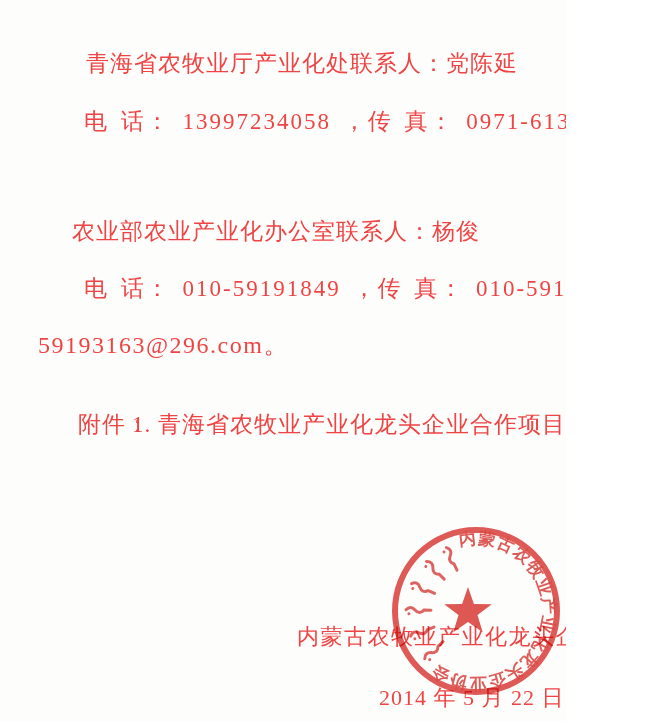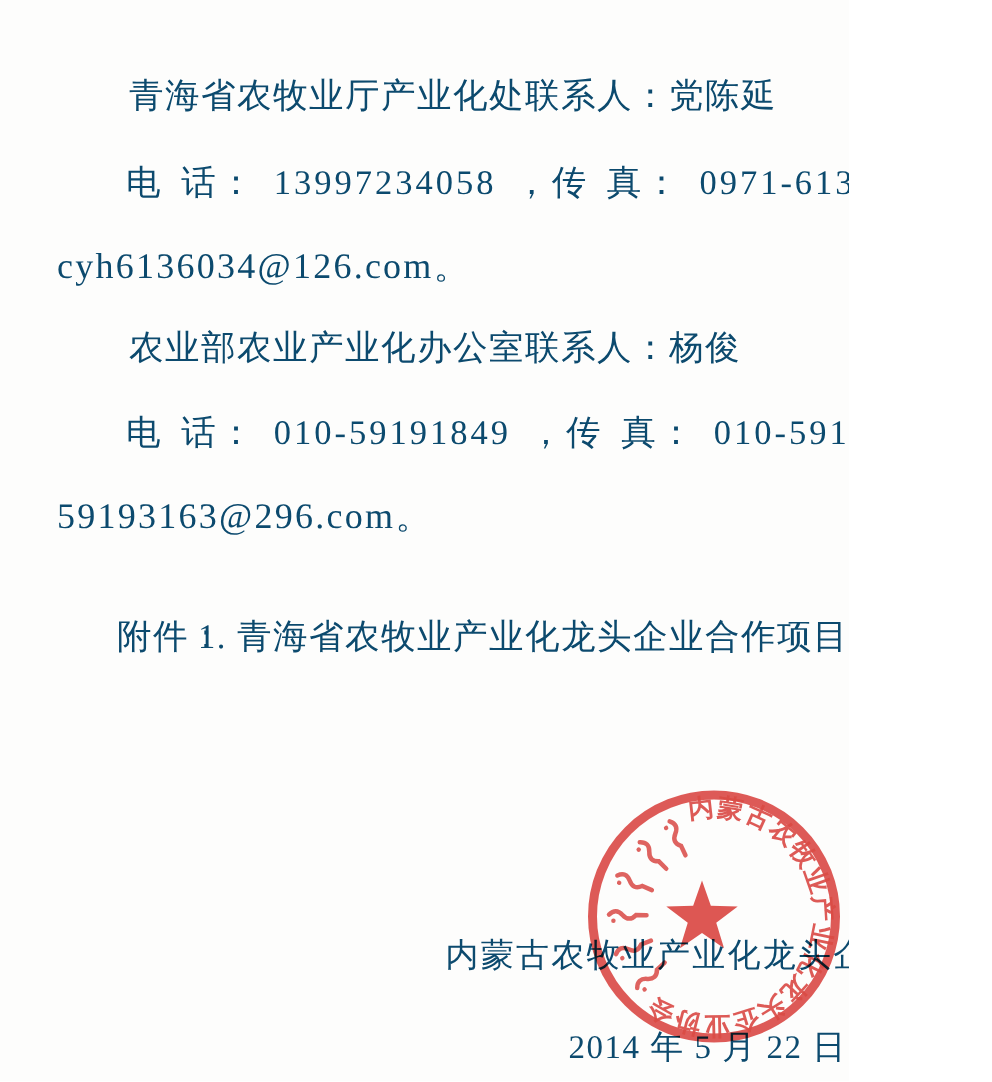--- a/index.html
+++ b/index.html
@@ -7,21 +7,21 @@
     padding: 0;
     background: #ffffff;
   }
   #page {
     position: relative;
     width: 566px;
     height: 721px;
     background: #fdfdfc;
     overflow: hidden;
     font-family: "Liberation Serif", "DejaVu Serif", serif;
-    color: #0c4a6e;
+    color: #ef4444;
   }
   .doc-line {
     position: absolute;
     font-size: 23px;
     line-height: 28px;
     letter-spacing: 1px;
     white-space: nowrap;
   }
   .doc-line.wide {
     letter-spacing: 2px;
@@ -72,23 +72,22 @@
 </style>
 </head>
 <body>
 
 <div id="page">
 
   <p class="doc-line" style="top:27px; left:86px;">青海省农牧业厅产业化处联系人：党陈延</p>
 
   <p class="doc-line wide" style="top:85px; left:84px;">电 话： 13997234058 ，传 真： 0971-6136034 ，邮 箱：</p>
 
-  <p class="doc-line email" style="top:140px; left:38px;">cyh6136034@126.com。</p>
 
-  <p class="doc-line" style="top:195px; left:86px;">农业部农业产业化办公室联系人：杨俊</p>
+  <p class="doc-line" style="top:195px; left:72px;">农业部农业产业化办公室联系人：杨俊</p>
 
   <p class="doc-line wide" style="top:252px; left:84px;">电 话： 010-59191849 ，传 真： 010-59193163 ，邮 箱：</p>
 
   <p class="doc-line email" style="top:307px; left:38px;">59193163@296.com。</p>
 
   <p class="attach-item" style="top:386px; left:78px;">附件：</p>
 
   <p class="attach-item" style="top:386px; left:132px;">1. 青海省农牧业产业化龙头企业合作项目表</p>
 
 

